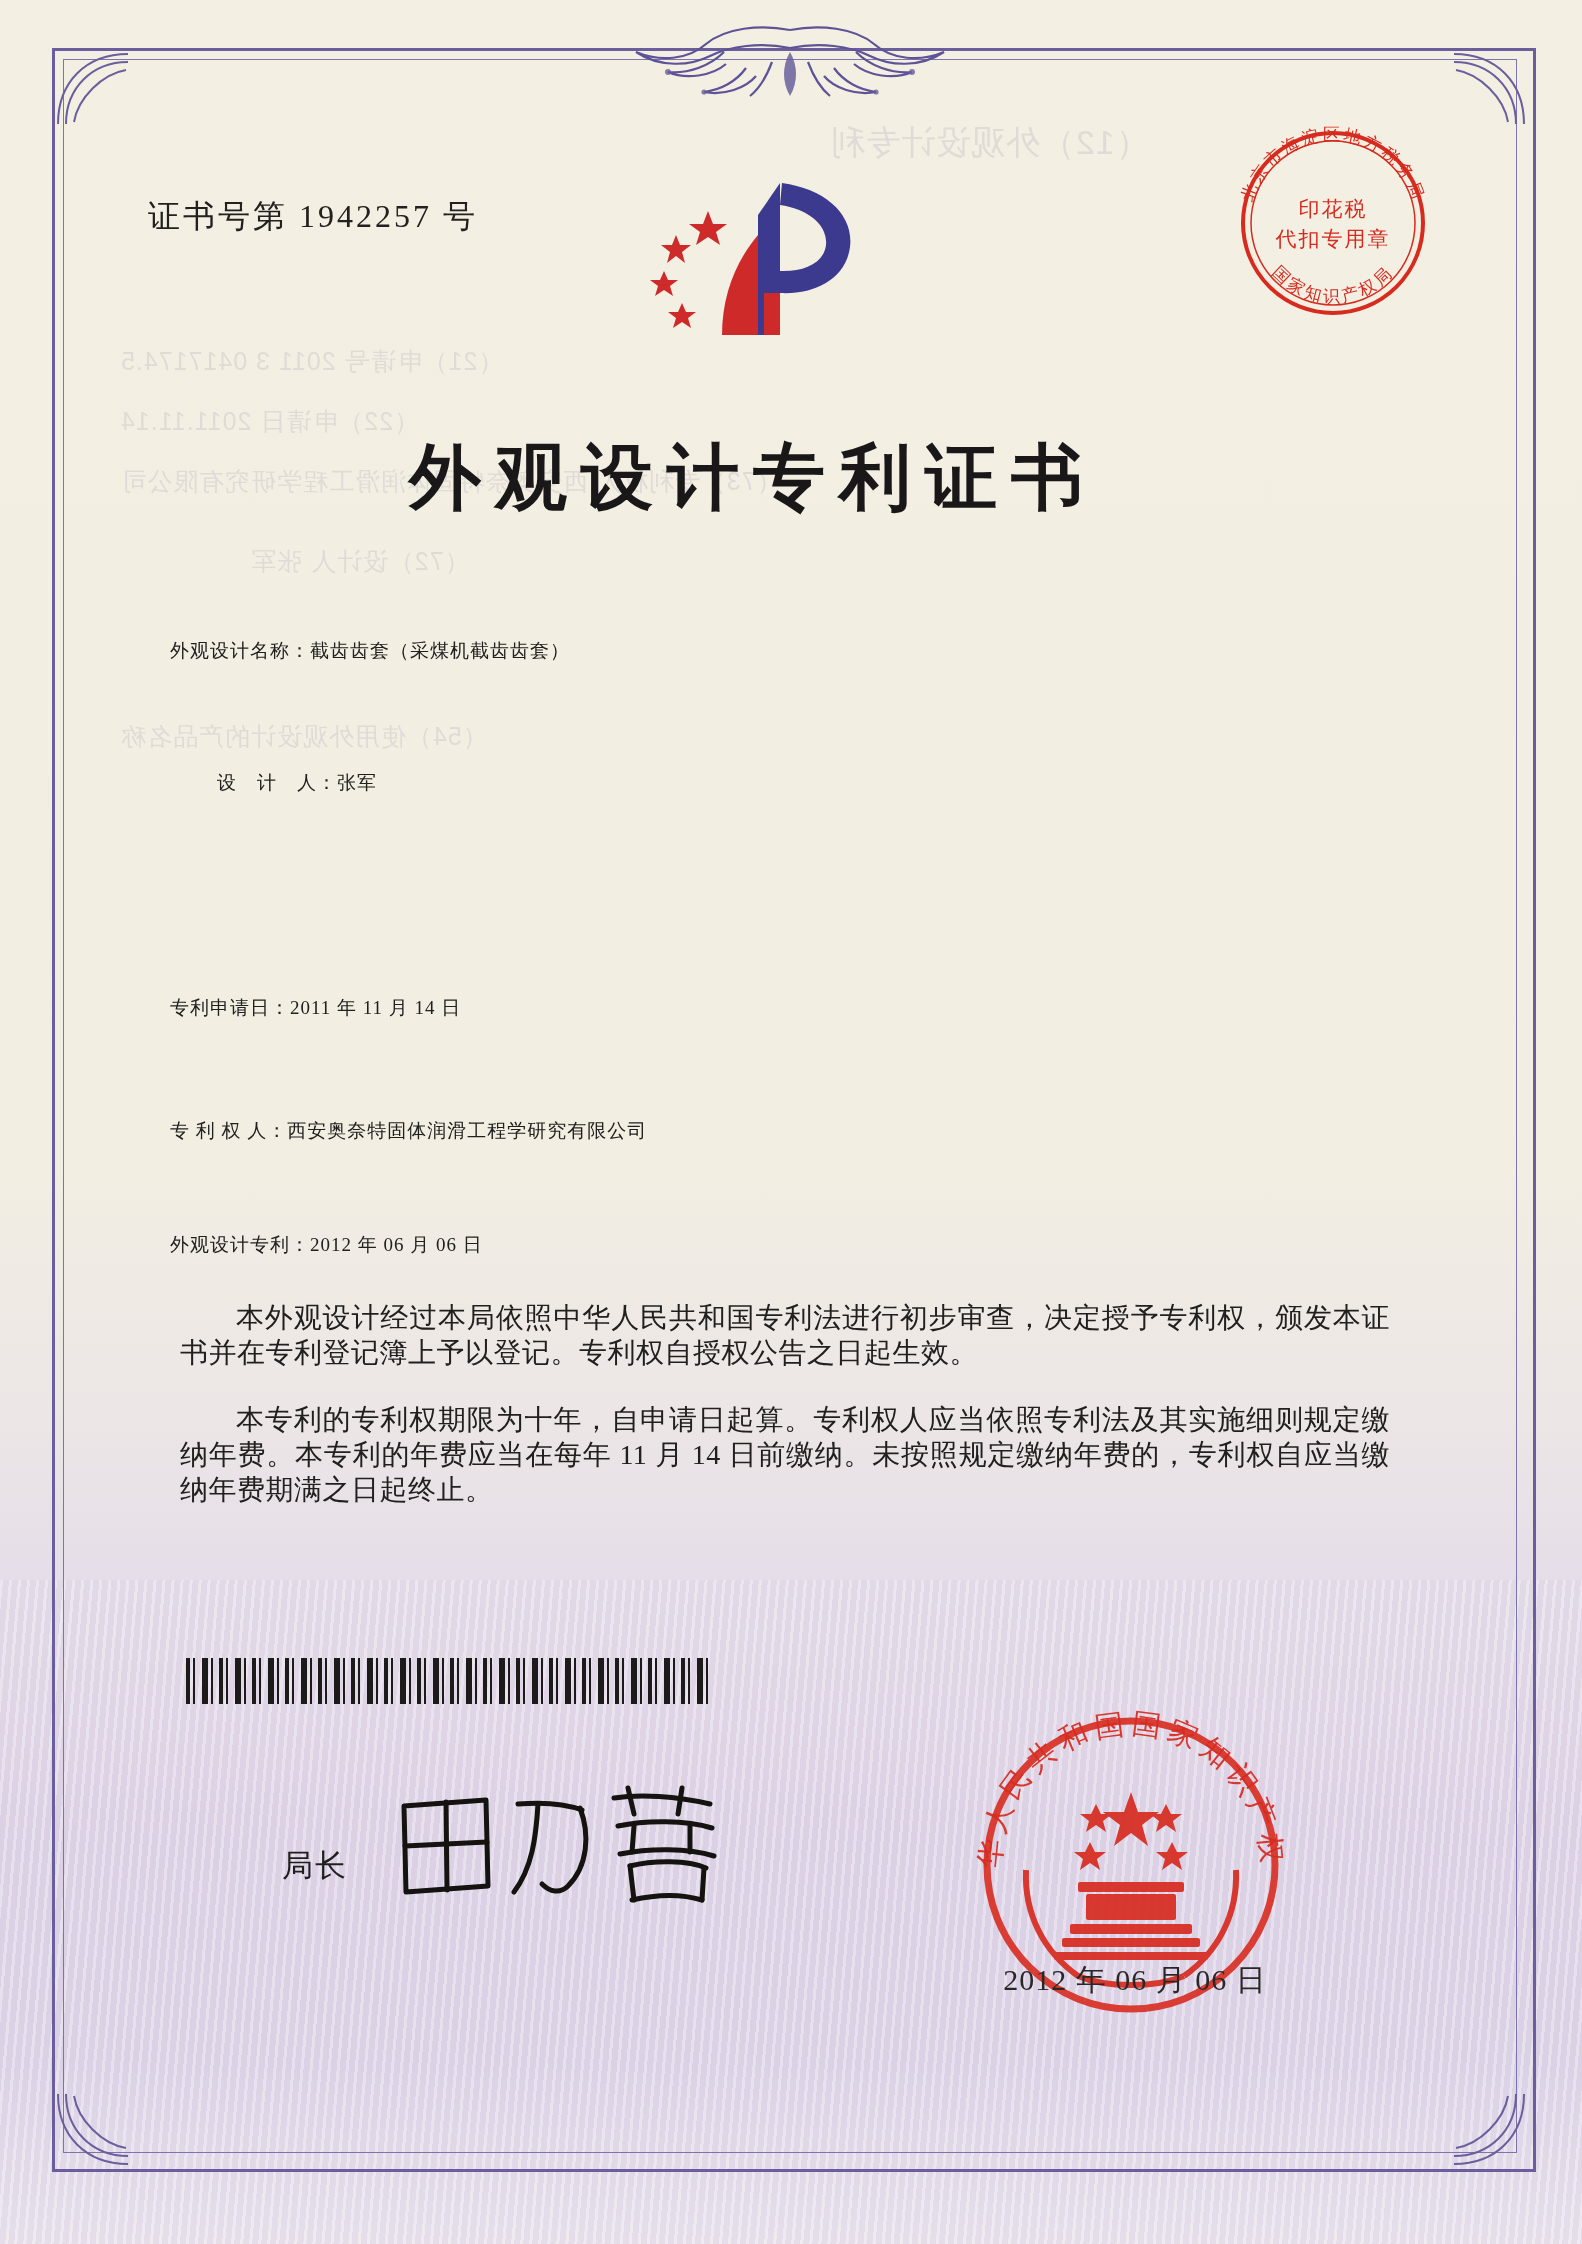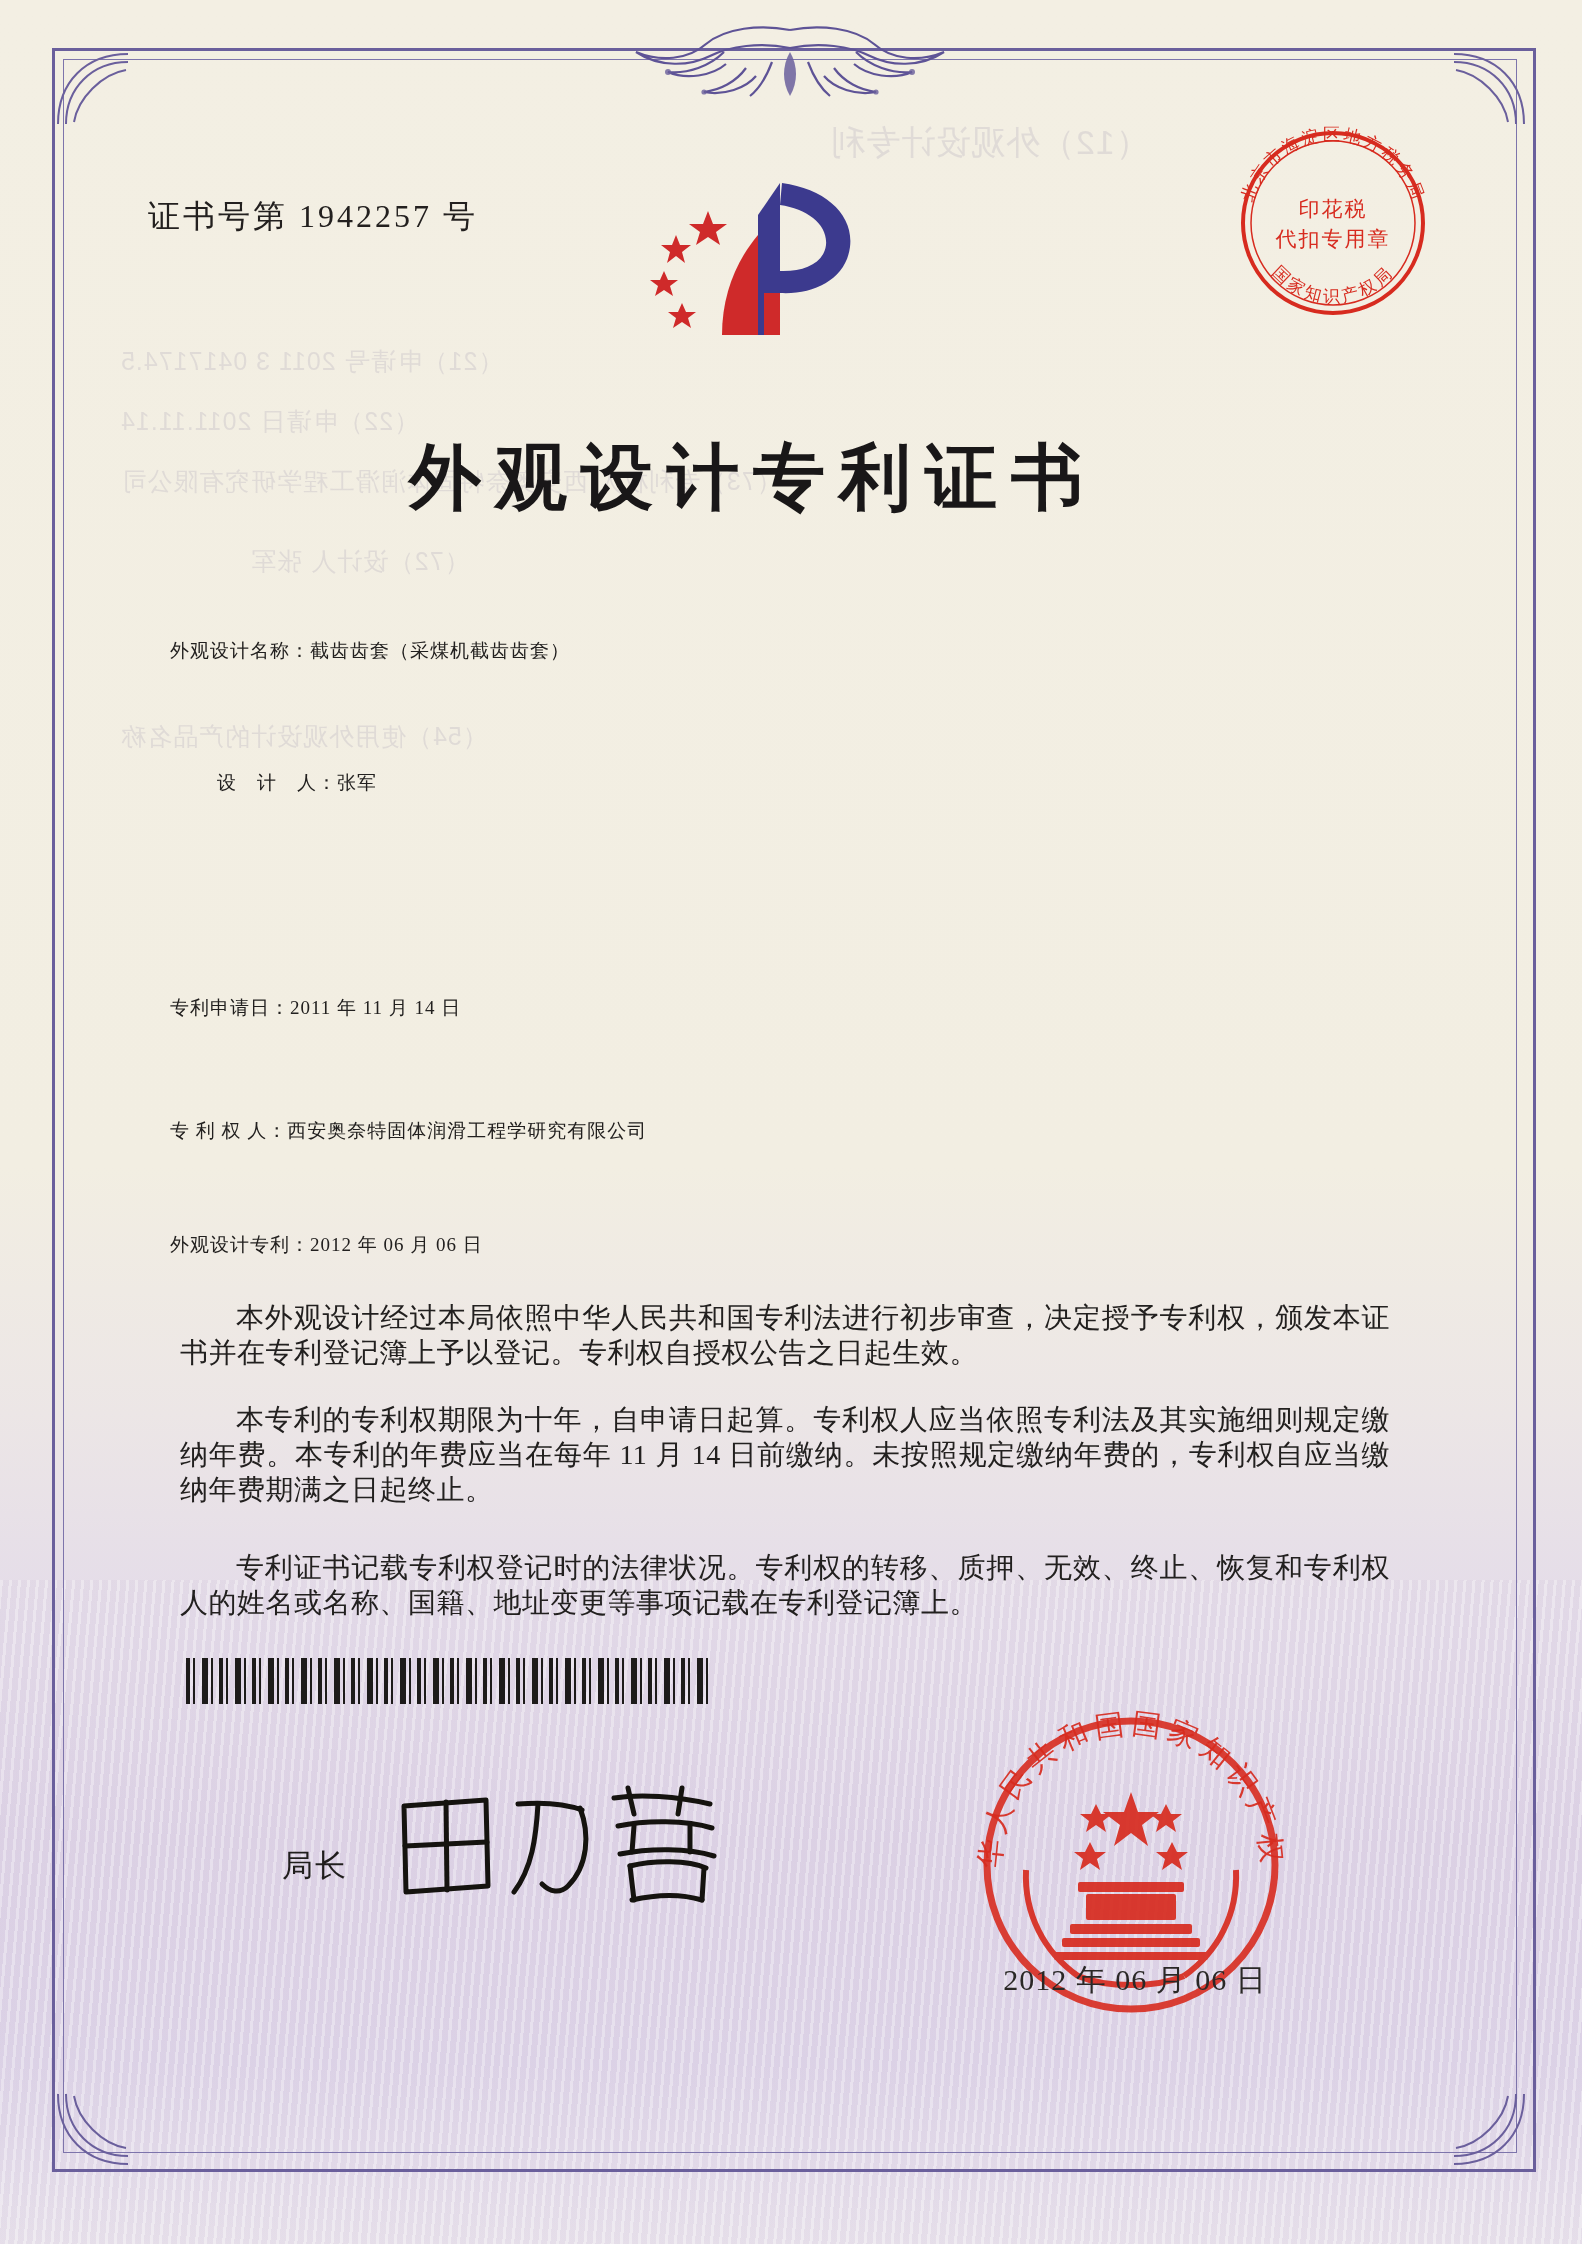--- a/index.html
+++ b/index.html
@@ -248,21 +248,20 @@
   <div class="field" id="f-holder">
     <span class="flab">专 利 权 人：</span><span class="fval">西安奥奈特固体润滑工程学研究有限公司</span>
   </div>
 
   <div class="field" id="f-grantdate">
     <span class="flab">外观设计专利：</span><span class="fval">2012 年 06 月 06 日</span>
   </div>
 
   <div class="para" id="p1">本外观设计经过本局依照中华人民共和国专利法进行初步审查，决定授予专利权，颁发本证书并在专利登记簿上予以登记。专利权自授权公告之日起生效。</div>
   <div class="para" id="p2">本专利的专利权期限为十年，自申请日起算。专利权人应当依照专利法及其实施细则规定缴纳年费。本专利的年费应当在每年 11 月 14 日前缴纳。未按照规定缴纳年费的，专利权自应当缴纳年费期满之日起终止。</div>
-  <div class="para" id="p3">专利证书记载专利权登记时的法律状况。专利权的转移、质押、无效、终止、恢复和专利权人的姓名或名称、国籍、地址变更等事项记载在专利登记簿上。</div>
 
   <div id="barcode"></div>
 
   <div id="director-label">局长</div>
   <div id="signature">
     <svg viewBox="0 0 340 130" width="340" height="130">
       <g fill="none" stroke="#15130f" stroke-width="5" stroke-linecap="round" stroke-linejoin="round">
 
         <path d="M14 24 L96 18 L98 104 L16 110 Z"></path>
         <path d="M56 20 L57 108"></path>

